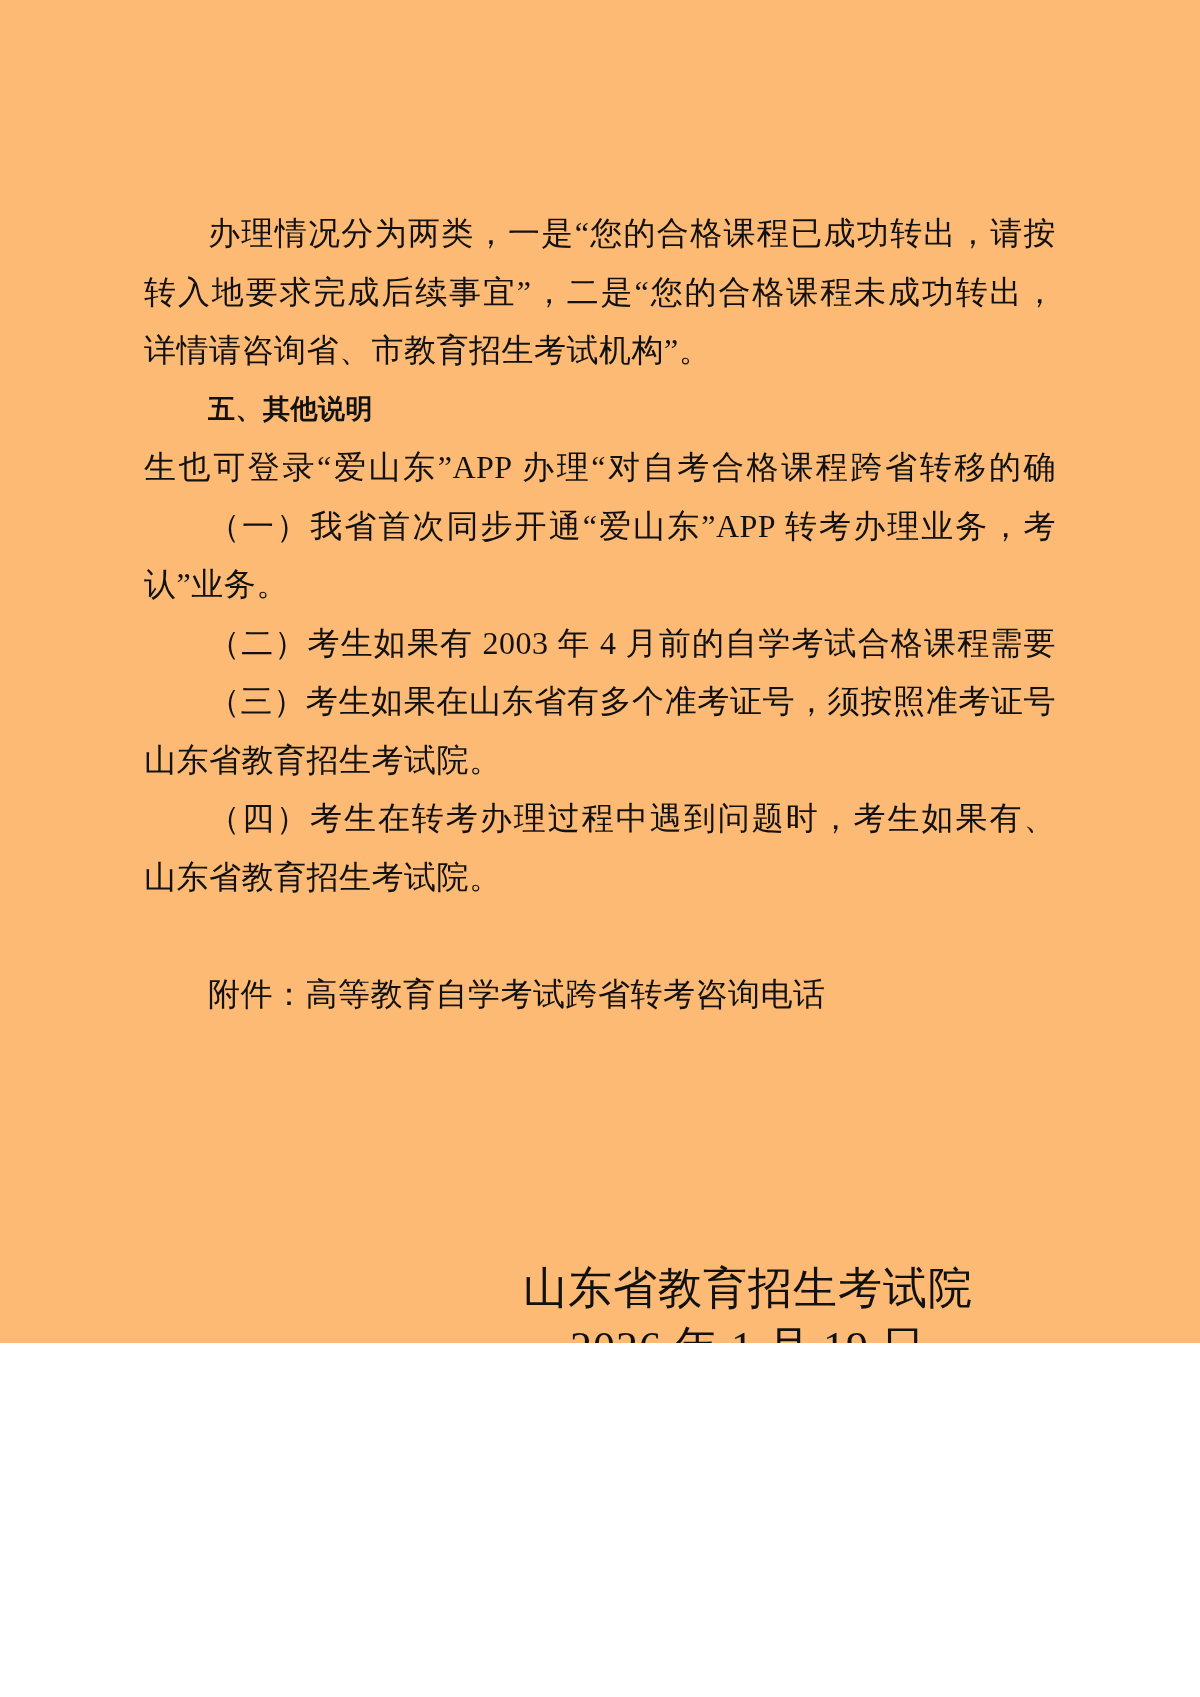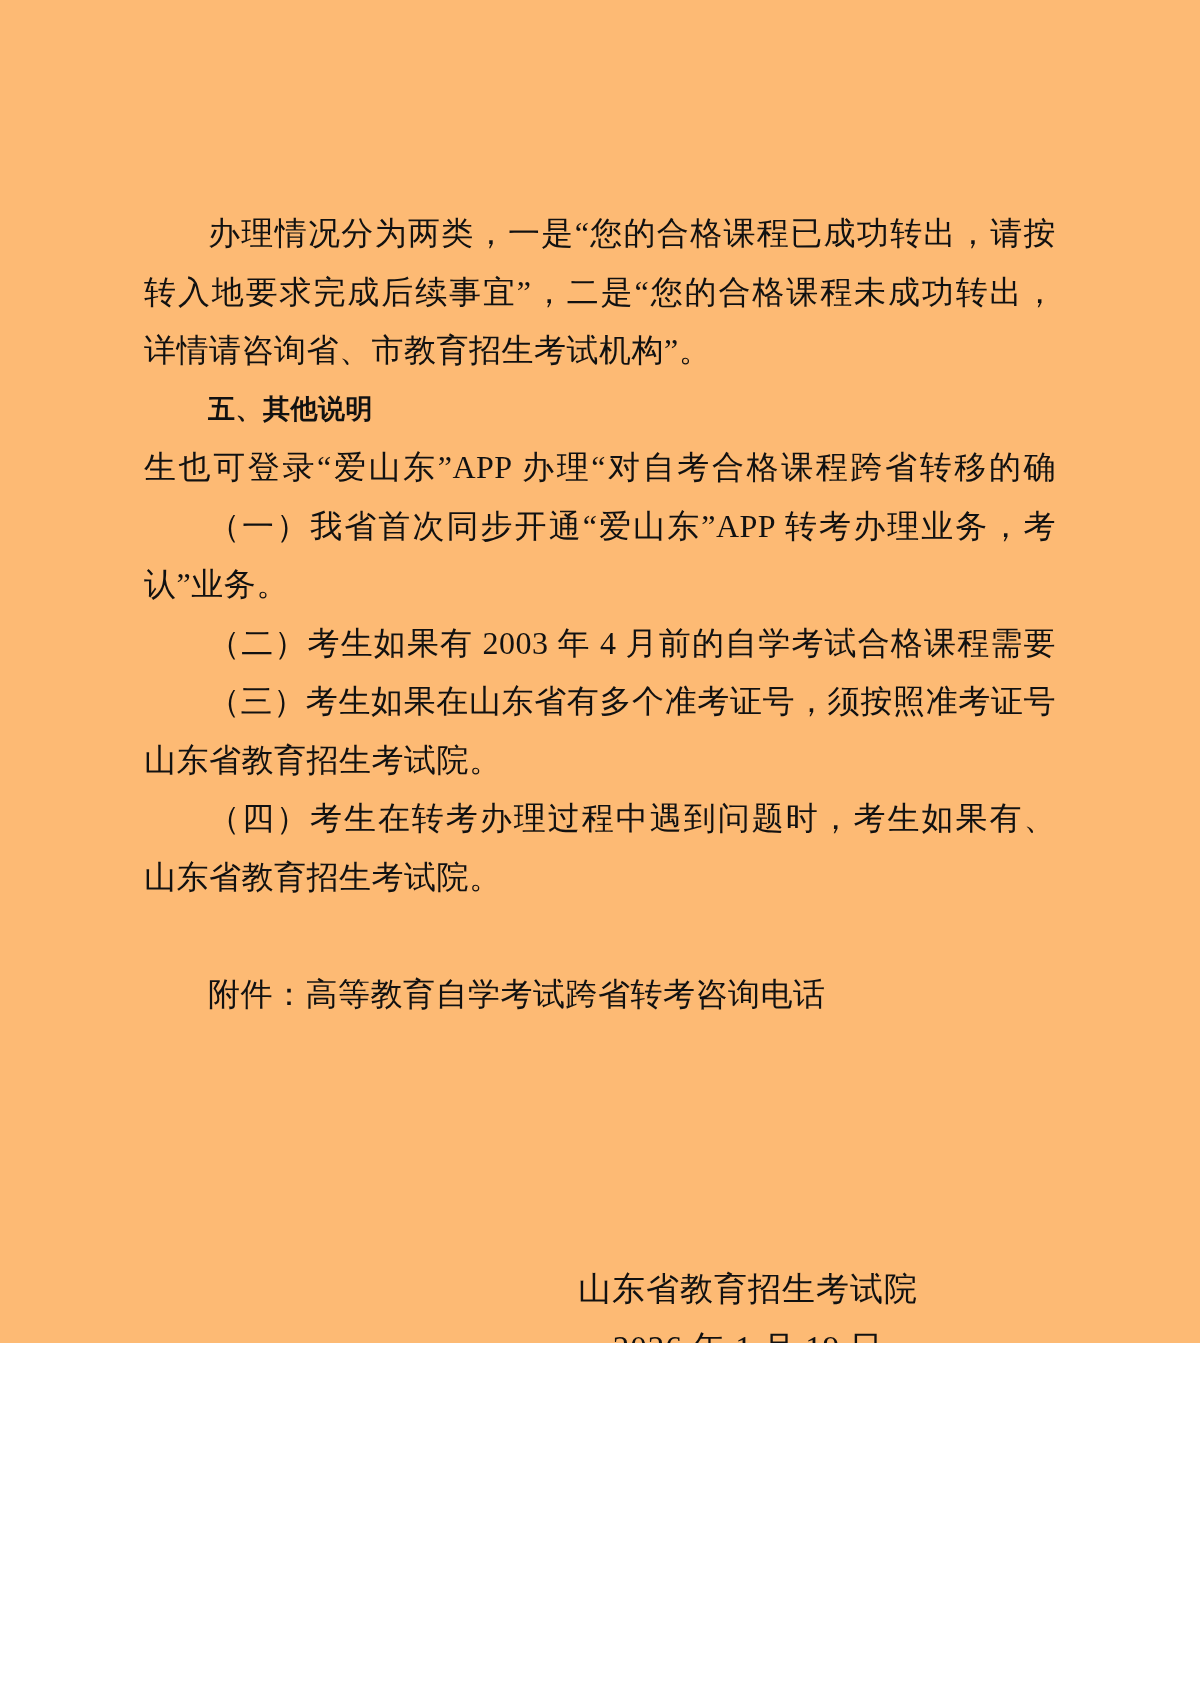--- a/index.html
+++ b/index.html
@@ -47,21 +47,21 @@
   .signature {
     position: absolute;
     left: 144px;
     top: 1260px;
     width: 912px;
     box-sizing: border-box;
     padding-left: 296px;
     text-align: center;
   }
   .signature .sig-line {
-    font-size: 33px;
+    font-size: 44px;
     line-height: 58.5px;
     letter-spacing: 1px;
   }
   .page-number {
     position: absolute;
     left: 0;
     top: 1562px;
     width: 1200px;
     text-align: center;
     font-size: 26px;

